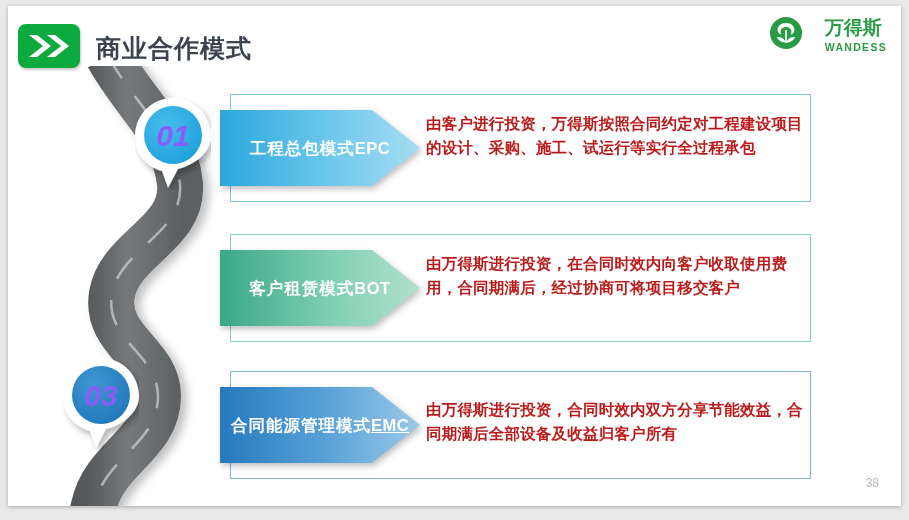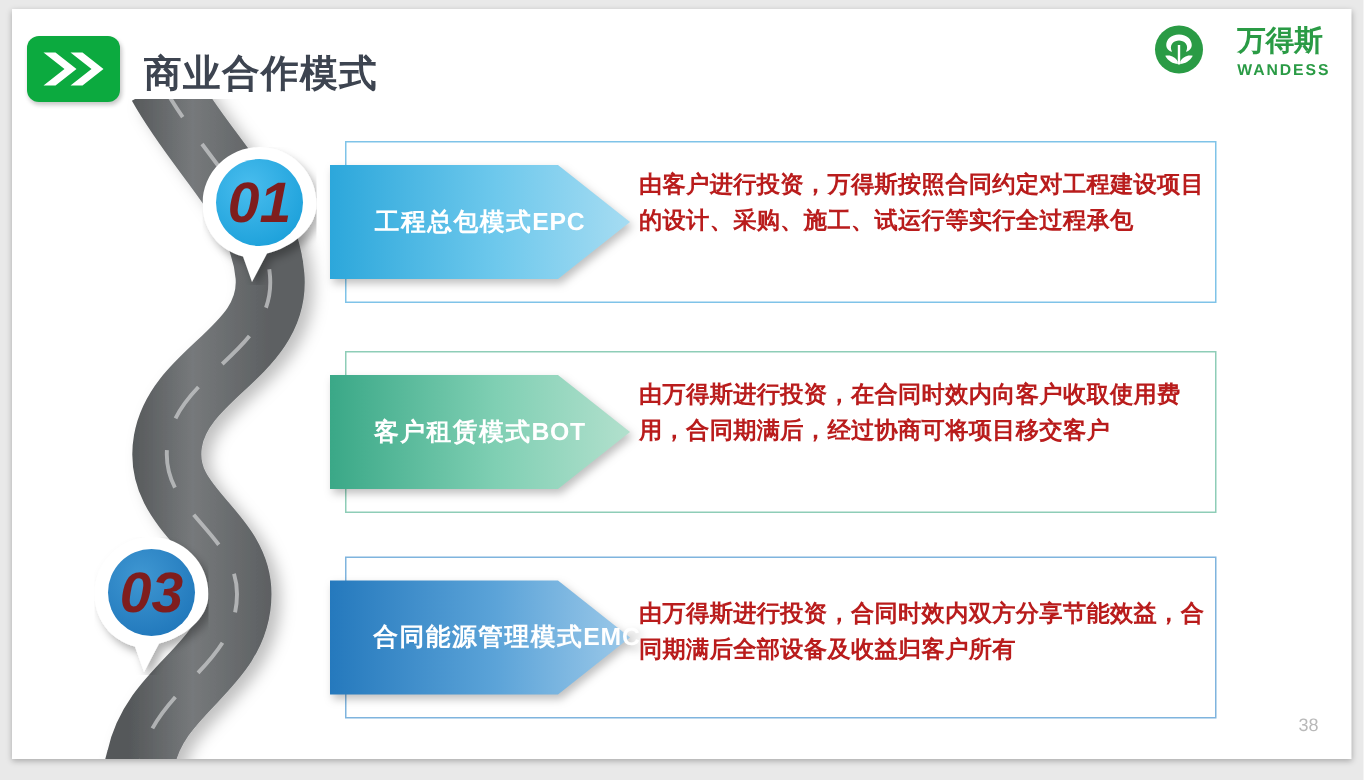--- a/index.html
+++ b/index.html
@@ -53,22 +53,22 @@
 
   
   .road{position:absolute;left:0;top:60px;width:240px;height:450px;}
 
   
   .numbadge{position:absolute;width:76px;height:90px;}
   .numbadge .num{
     position:absolute;left:0;top:0;
     width:76px;height:76px;
     display:flex;align-items:center;justify-content:center;
-    font-size:38px;font-style:italic;font-weight:bold;
-    color:#7f1d1d;
+    font-size:30px;font-style:italic;font-weight:bold;
+    color:#8b5cf6;
     letter-spacing:0px;
   }
   .nb1{left:127px;top:92px;}
   .nb2{left:78px;top:222px;}
   .nb3{left:55px;top:352px;}
 
   
   .row{position:absolute;}
   .rowbox{
     position:absolute;
@@ -98,21 +98,21 @@
   .r1 .arrow{left:212px;top:100px;width:200px;height:84px;}
   .r1 .desc{left:418px;top:106px;width:378px;}
 
   
   .r2 .rowbox{left:222px;top:228px;width:581px;height:108px;border:1px solid #8ecdb7;}
   .r2 .arrow{left:212px;top:240px;width:200px;height:84px;}
   .r2 .desc{left:418px;top:246px;width:378px;}
 
   
   .r3 .rowbox{left:222px;top:365px;width:581px;height:108px;border:1px solid #7fb4de;}
-  .r3 .arrow{left:212px;top:377px;width:200px;height:84px;padding-left:18px;}
+  .r3 .arrow{left:212px;top:377px;width:200px;height:84px;}
   .r3 .desc{left:418px;top:392px;width:378px;}
 
   .pagenum{
     position:absolute;right:22px;bottom:16px;
     font-size:12px;color:#b9b9b9;
   }
 </style>
 </head>
 <body>
 
@@ -206,21 +206,21 @@
         <defs>
           <linearGradient id="ag3" x1="0" y1="0" x2="1" y2="0">
             <stop offset="0%" stop-color="#2579bd"></stop>
             <stop offset="55%" stop-color="#5ba3d8"></stop>
             <stop offset="100%" stop-color="#9cc9e9"></stop>
           </linearGradient>
         </defs>
         <path d="M0 4 L152 4 L200 42 L152 80 L0 80 Z" fill="url(#ag3)"></path>
       </svg>
       <span class="a-cn" style="position:relative;">合同能源管理模式</span>
-      <span class="a-en" style="position:relative;">EMC</span>
+      <span class="a-en" style="position:relative;text-decoration:underline;">EMC</span>
     </div>
     <div class="desc">由万得斯进行投资，合同时效内双方分享节能效益，合同期满后全部设备及收益归客户所有</div>
   </div>
 
   <div class="numbadge nb1">
     <svg width="76" height="92" viewBox="0 0 76 92" style="position:absolute;left:0;top:0;">
       <defs>
         <filter id="nsh1" x="-40%" y="-30%" width="190%" height="180%">
           <feDropShadow dx="3" dy="4" stdDeviation="3" flood-color="#000" flood-opacity="0.3"></feDropShadow>
         </filter>

